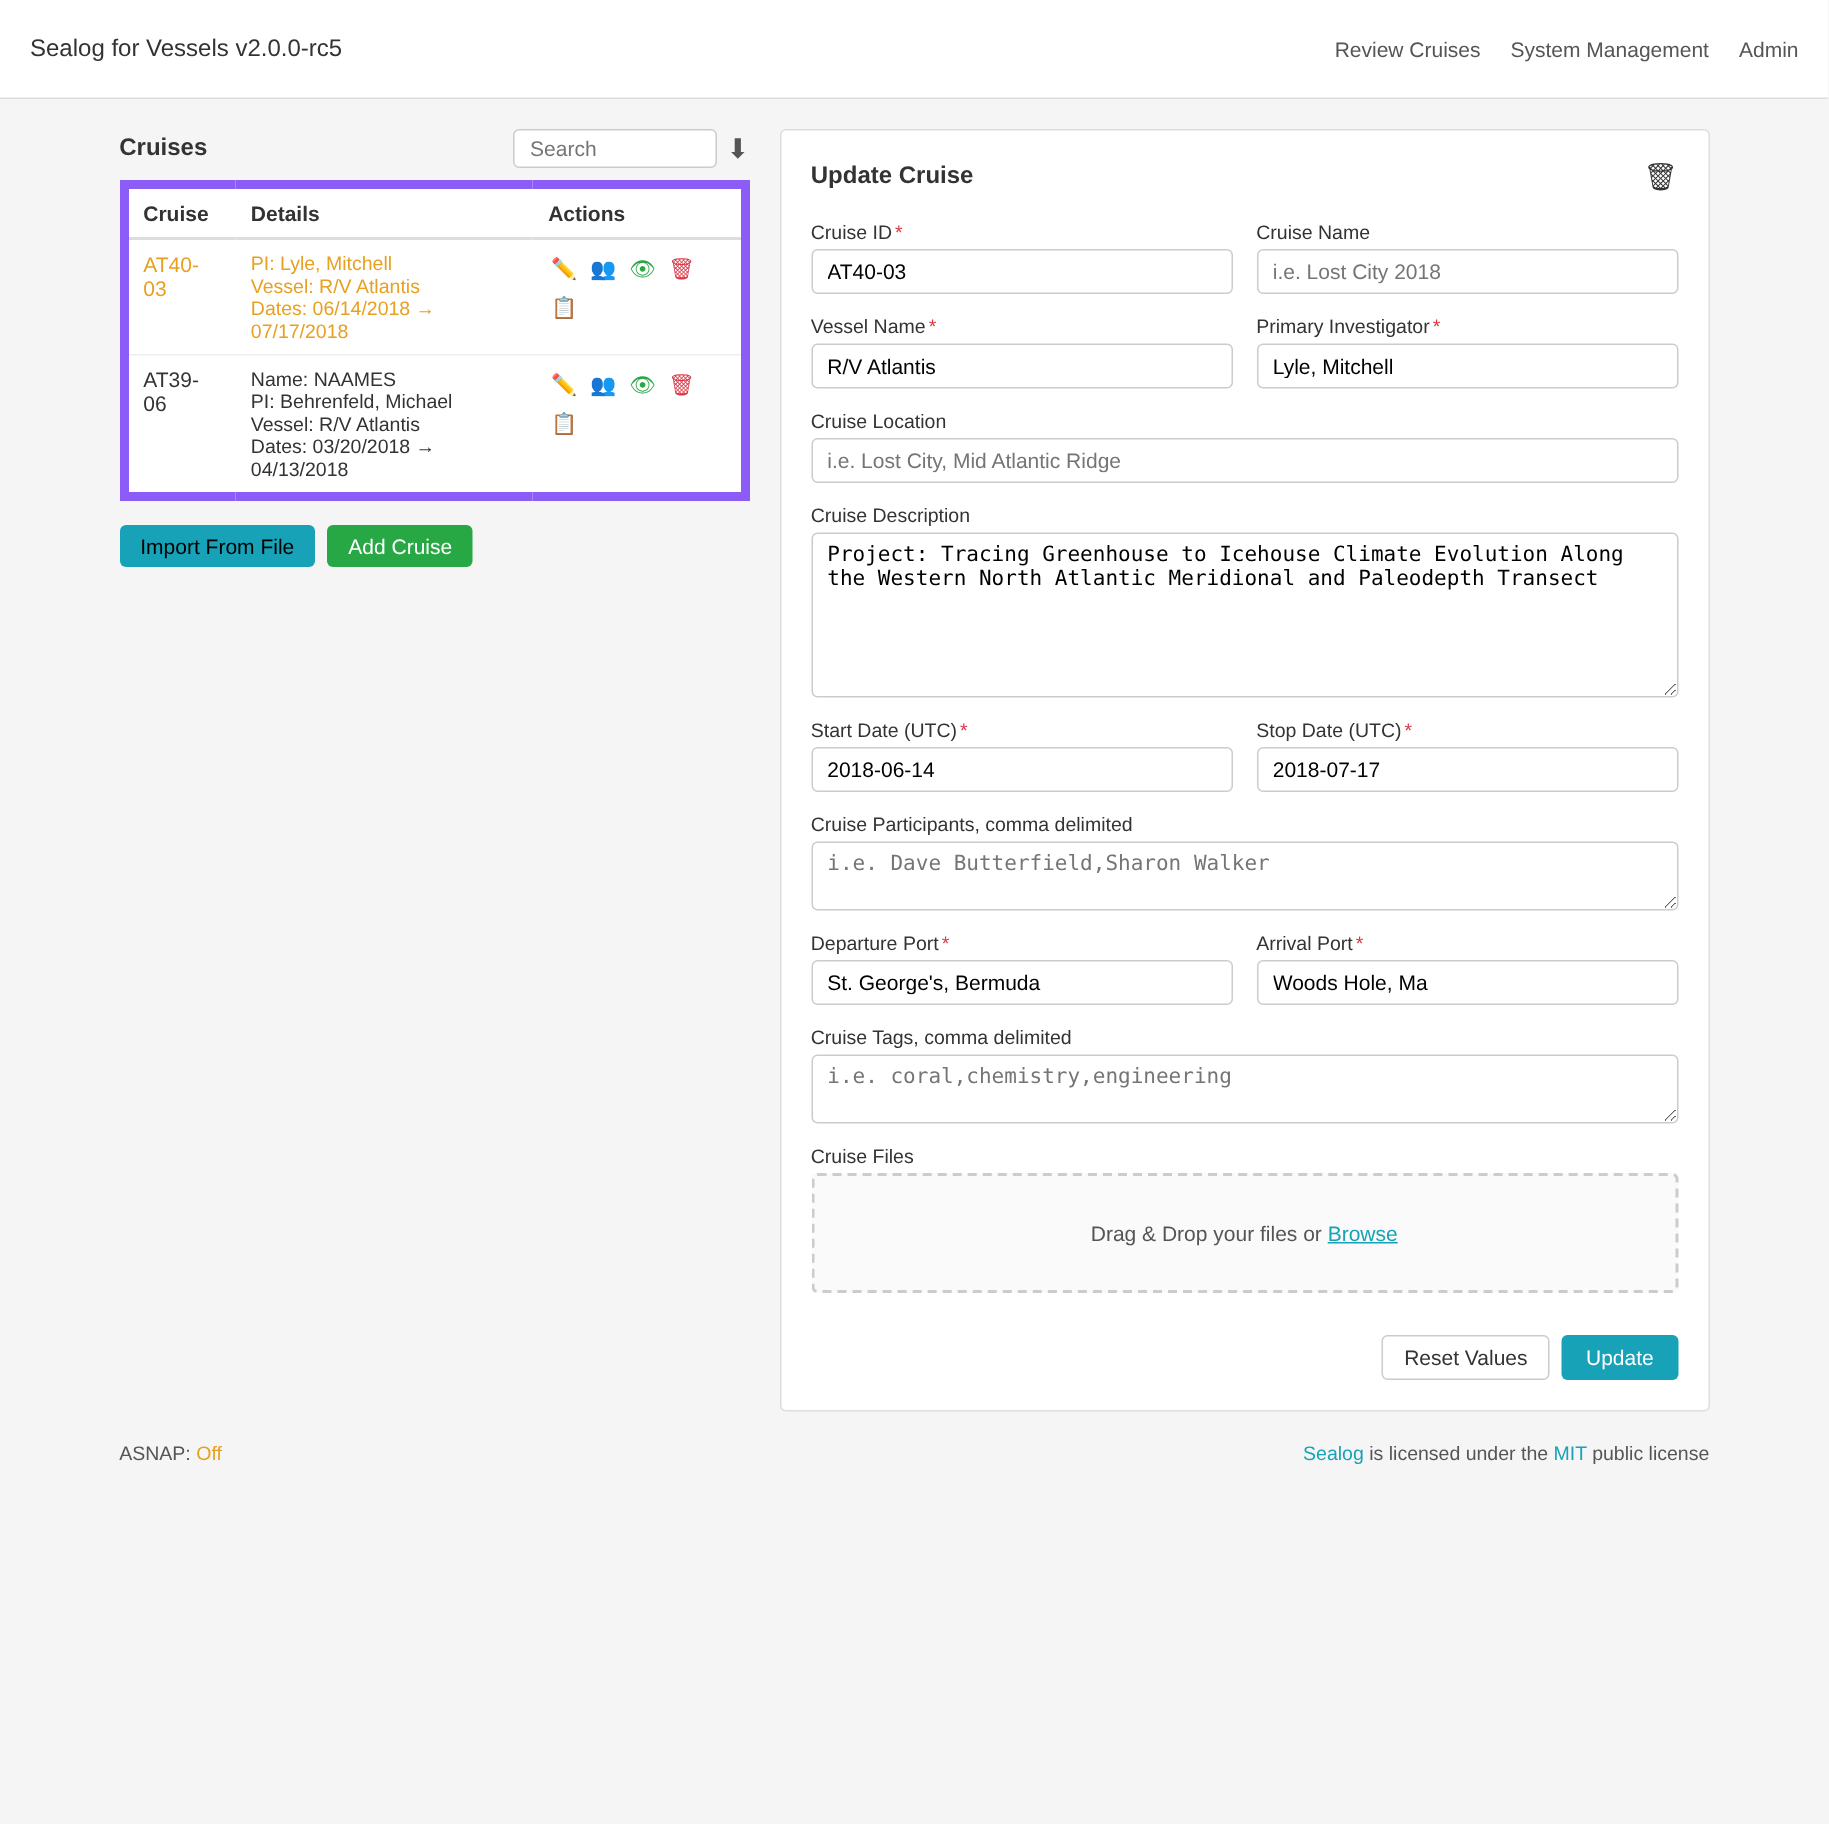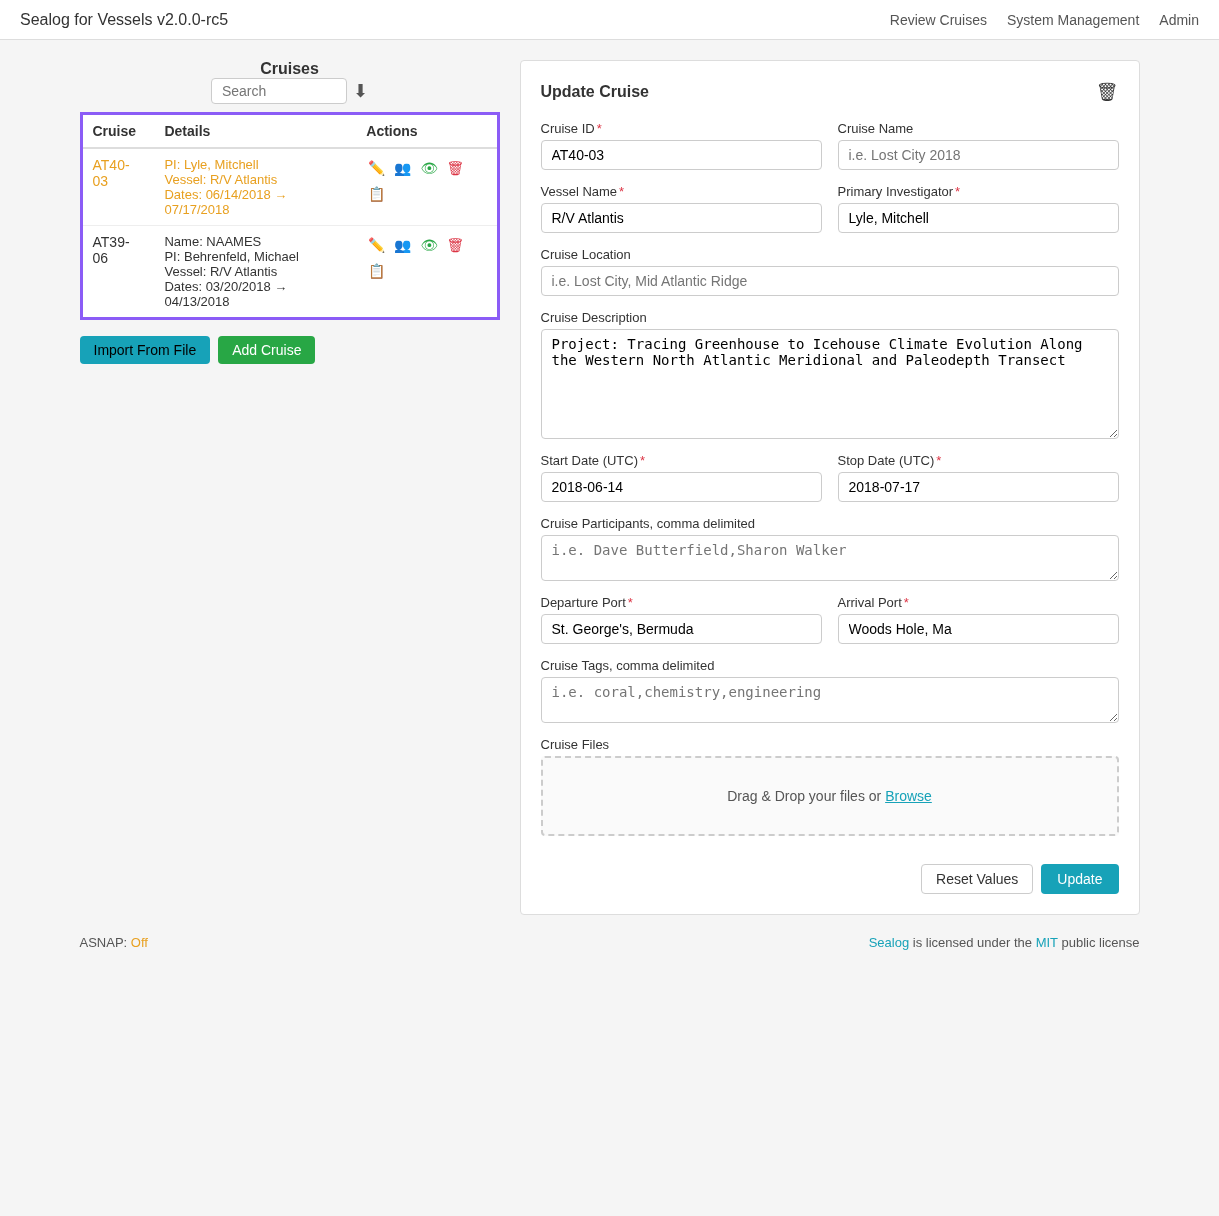--- a/index.html
+++ b/index.html
@@ -3,21 +3,21 @@
   <meta charset="utf-8">
   <style>
     * { box-sizing: border-box; margin: 0; padding: 0; }
     body { font-family: -apple-system, BlinkMacSystemFont, 'Segoe UI', Arial, sans-serif; font-size: 14px; background: #f5f5f5; color: #333; }
 
     
     .topnav {
       background: #fff;
       border-bottom: 1px solid #ddd;
       padding: 0 20px;
-      height: 40px;
+      height: 66px;
       display: flex;
       align-items: center;
       justify-content: space-between;
     }
     .topnav-brand { font-size: 16px; font-weight: 500; color: #333; }
     .topnav-links { display: flex; gap: 20px; align-items: center; }
     .topnav-links a { color: #555; text-decoration: none; font-size: 14px; }
     .dropdown-toggle { cursor: pointer; }
 
     
@@ -32,39 +32,38 @@
     
     .left-panel {
       width: 420px;
       flex-shrink: 0;
     }
     .cruises-header {
       display: flex;
       align-items: center;
       justify-content: space-between;
       margin-bottom: 8px;
-      flex-direction: column;
     }
     .cruises-title { font-size: 16px; font-weight: 600; }
     .search-area { display: flex; align-items: center; gap: 6px; }
     .search-input {
       border: 1px solid #ccc;
       border-radius: 4px;
       padding: 4px 10px;
       font-size: 14px;
       width: 136px;
       outline: none;
     }
     .download-icon { color: #555; cursor: pointer; font-size: 18px; }
 
     .cruises-table {
       width: 100%;
       border-collapse: collapse;
       background: #fff;
-      border: 3px solid #8b5cf6;
+      border: 6px solid #8b5cf6;
     }
     .cruises-table th {
       text-align: left;
       padding: 8px 10px;
       font-weight: 600;
       border-bottom: 2px solid #ddd;
       background: #fff;
     }
     .cruises-table td {
       padding: 8px 10px;

